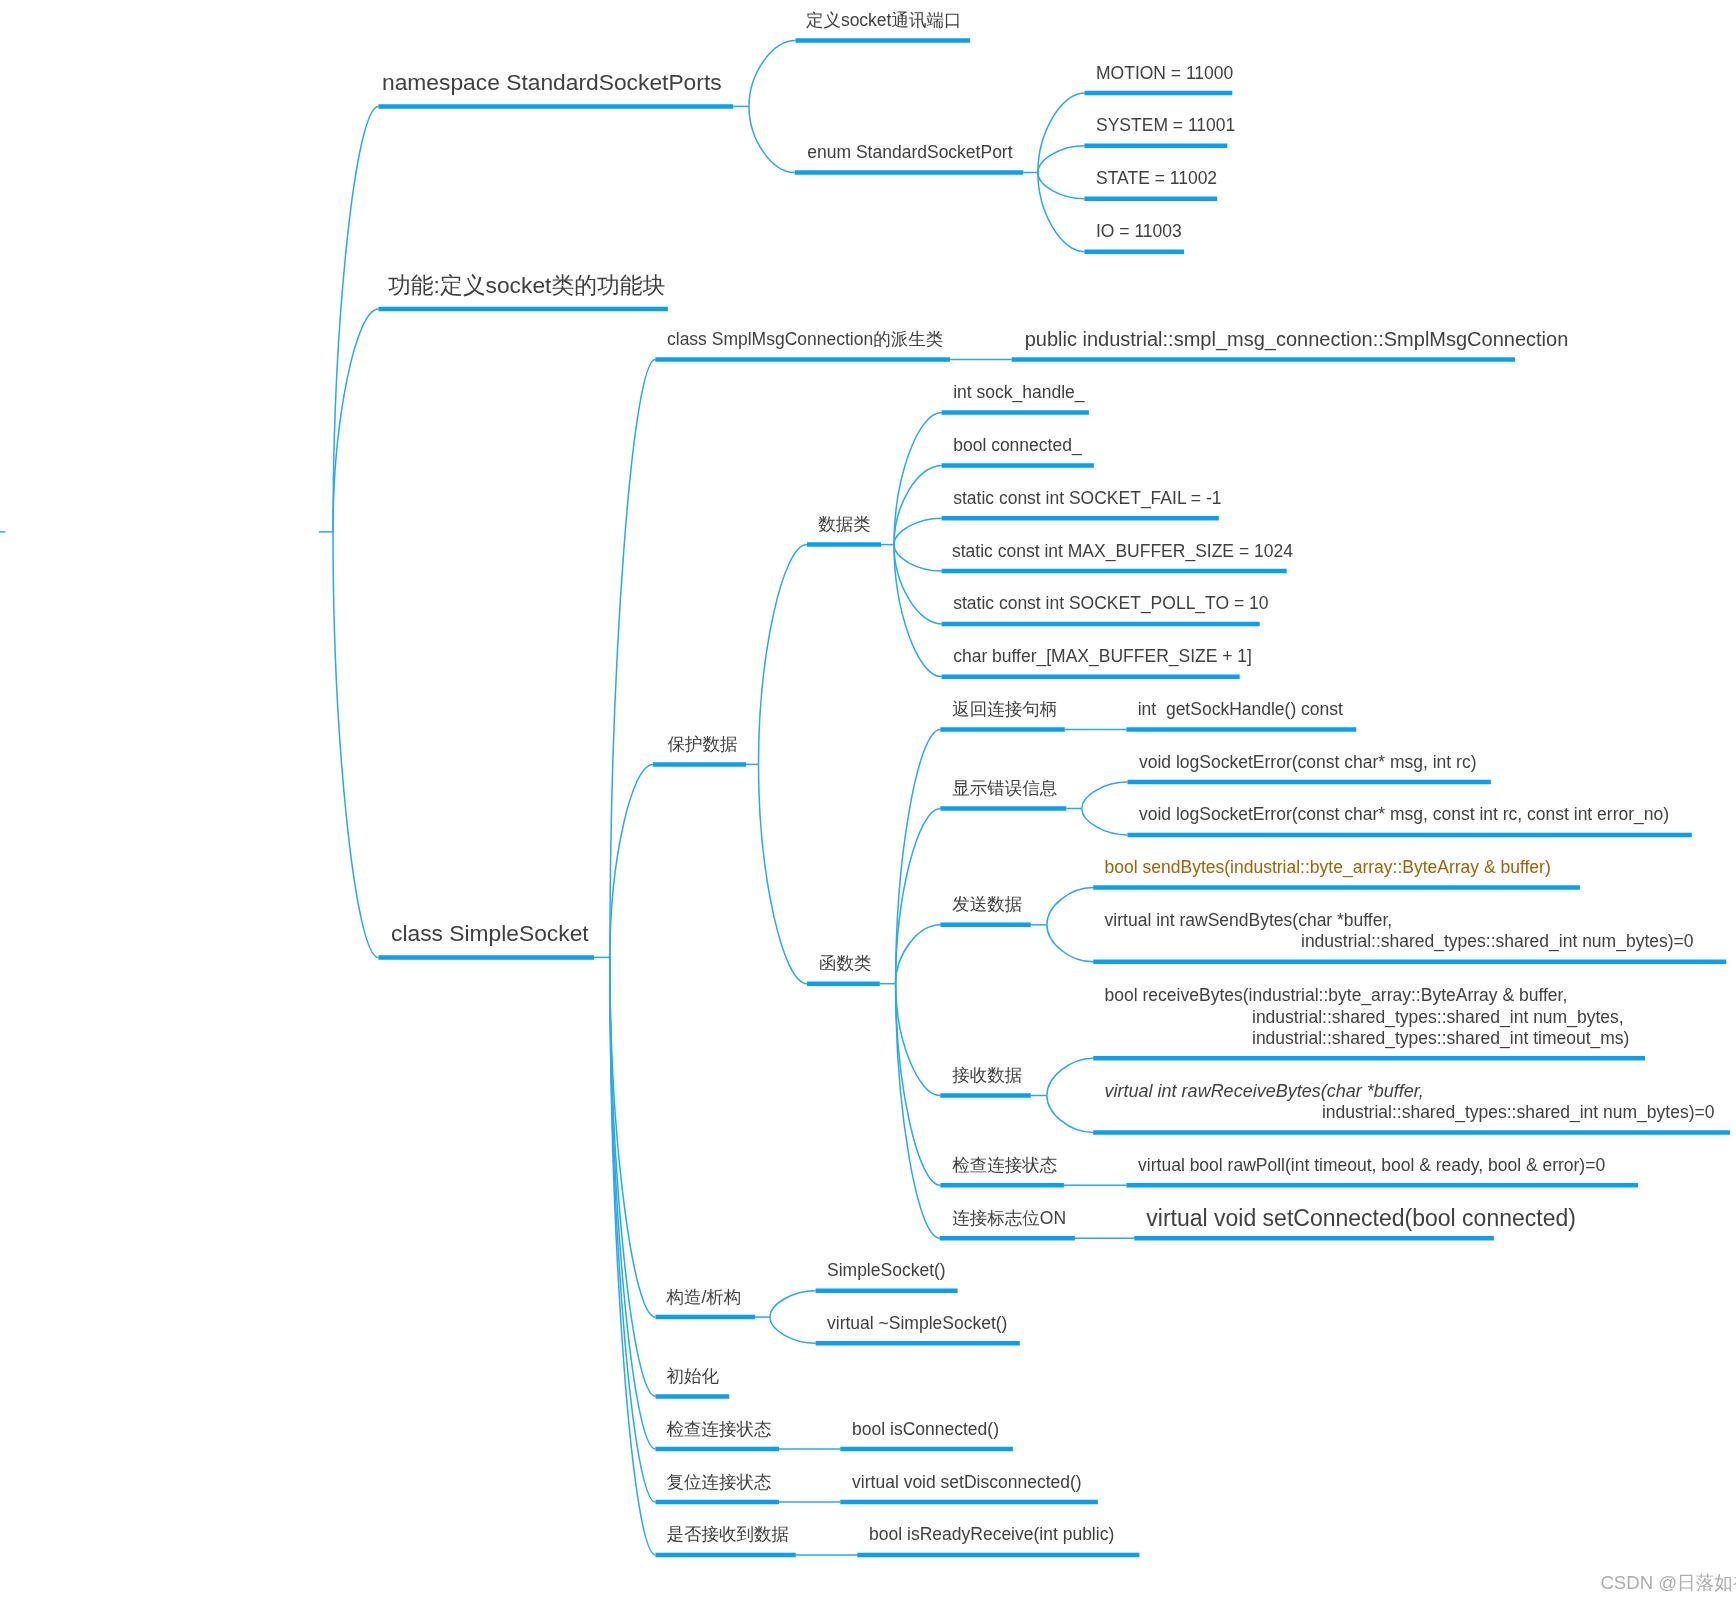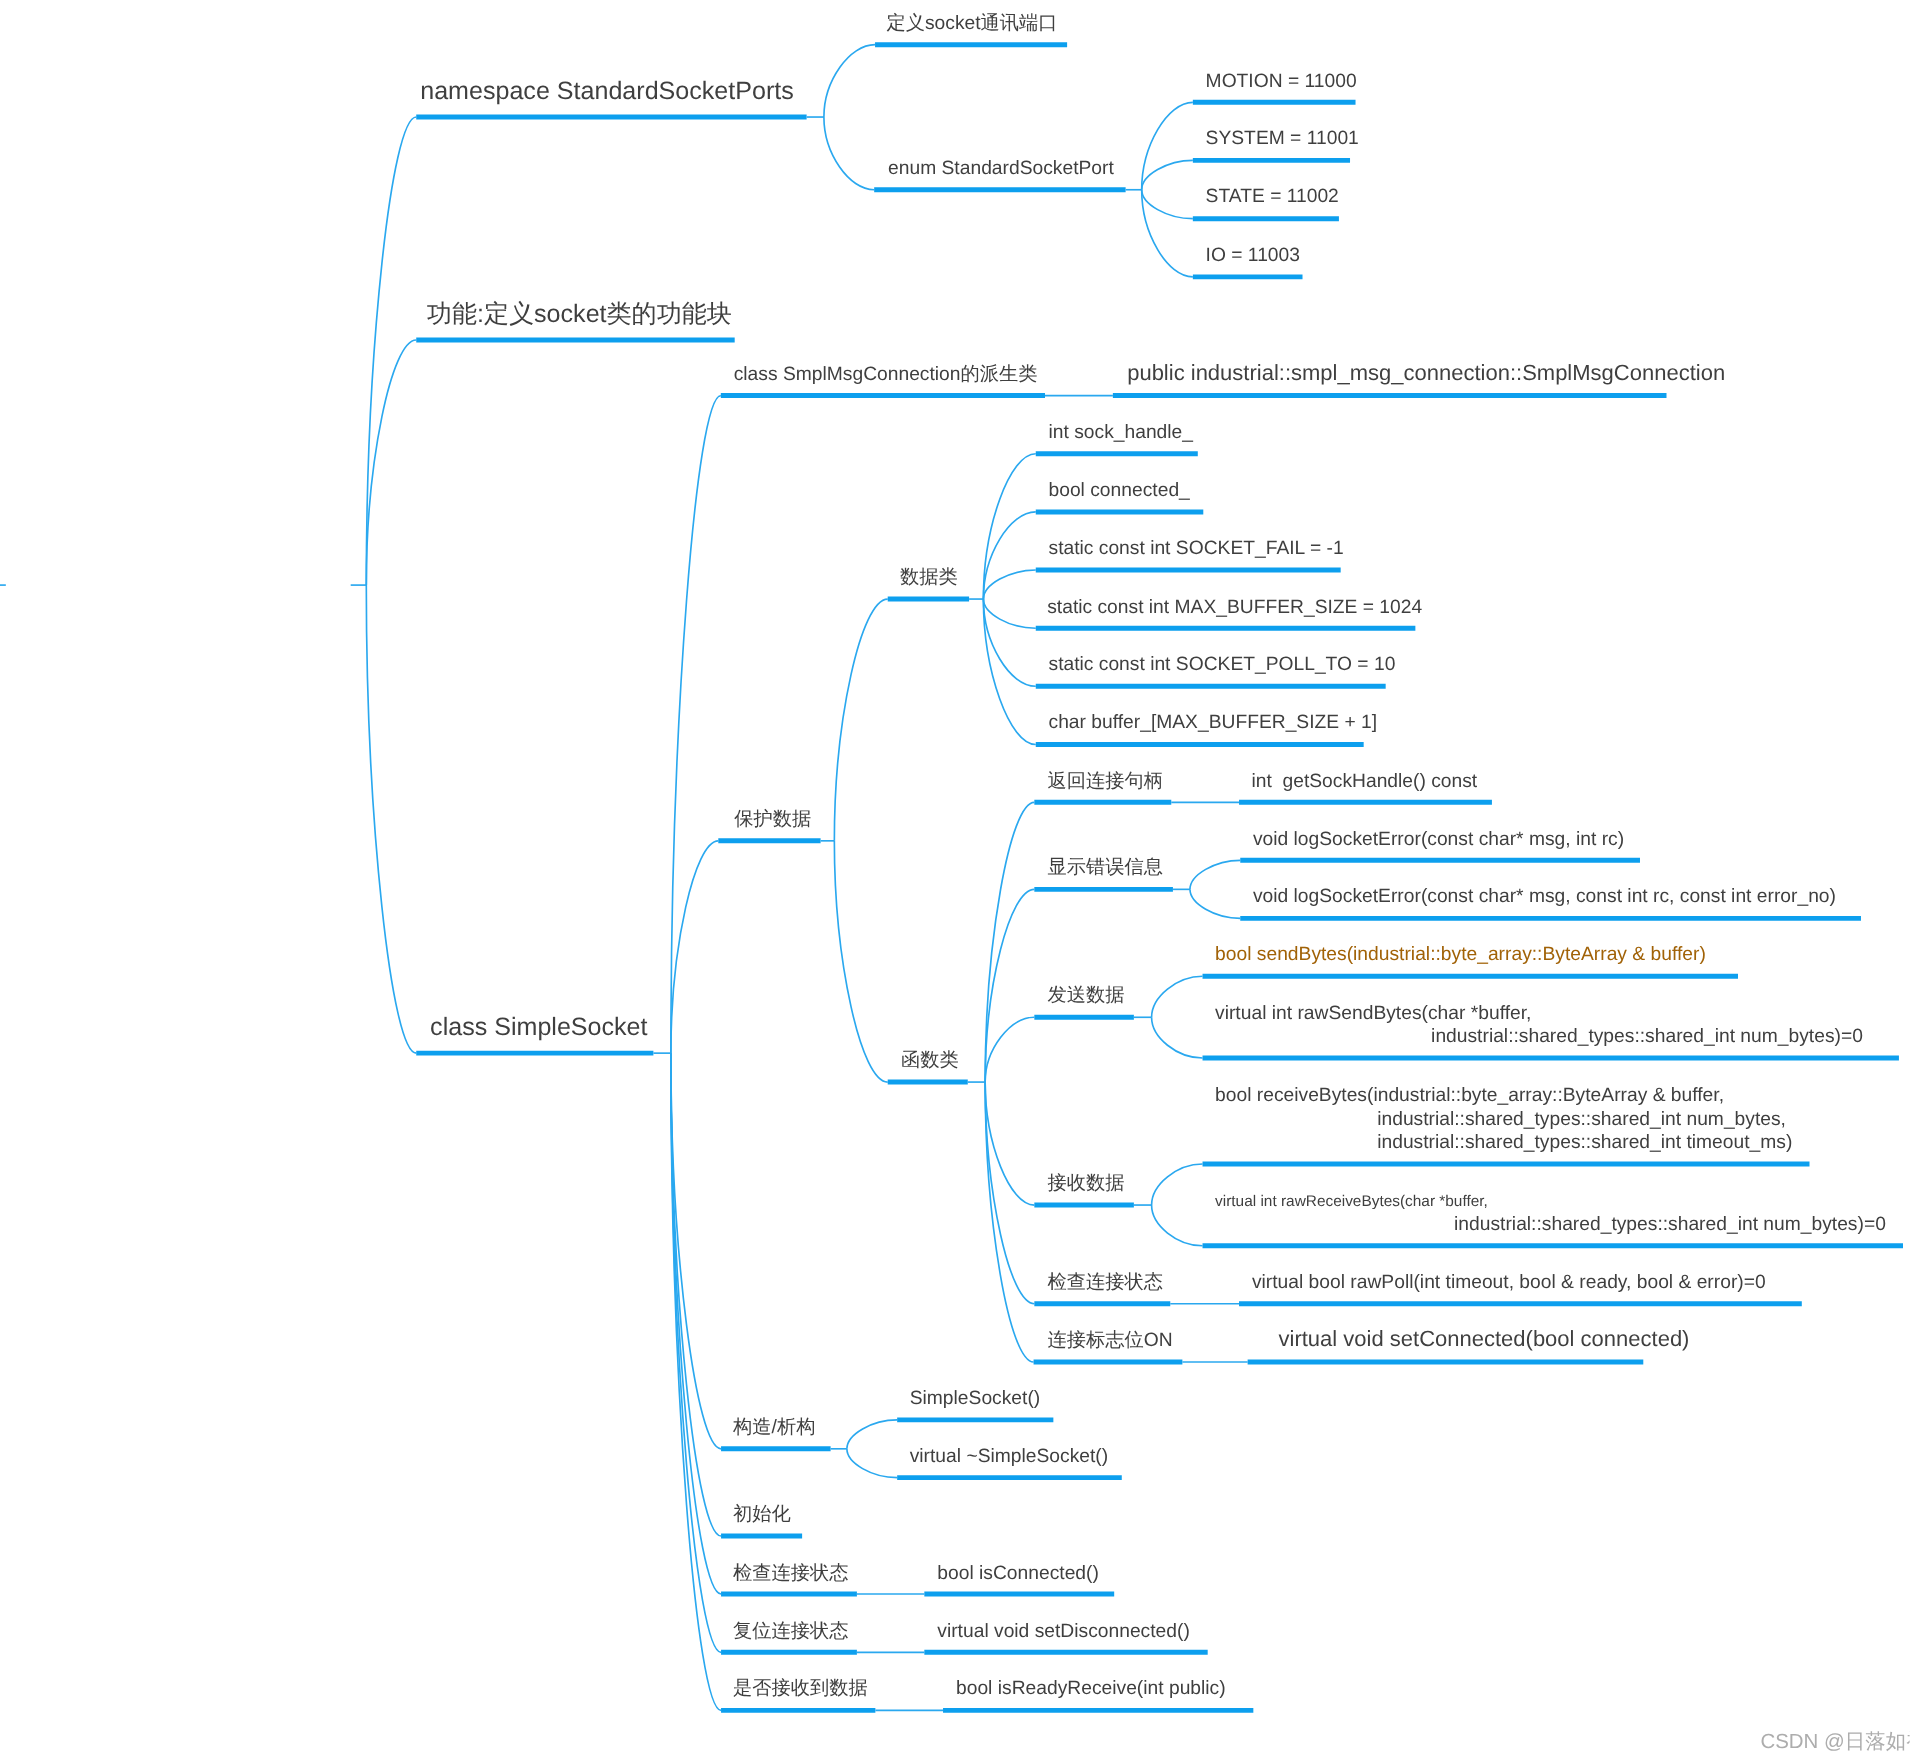--- a/index.html
+++ b/index.html
@@ -167,24 +167,24 @@
       <div class="node-label" style="font-size: 17.5px; line-height: 17.5px; color: rgb(63, 63, 63); left: 952.3px; top: 1209.7px;">连接标志位ON</div>
       <div class="node-label" style="font-size: 17.5px; line-height: 17.5px; color: rgb(63, 63, 63); left: 1137.7px; top: 700.9px;">int  getSockHandle() const</div>
       <div class="node-label" style="font-size: 17.5px; line-height: 17.5px; color: rgb(63, 63, 63); left: 1139px; top: 753.6px;">void logSocketError(const char* msg, int rc)</div>
       <div class="node-label" style="font-size: 17.5px; line-height: 17.5px; color: rgb(63, 63, 63); left: 1139px; top: 806.4px;">void logSocketError(const char* msg, const int rc, const int error_no)</div>
       <div class="node-label" style="font-size: 17.5px; line-height: 17.5px; color: #a16207; left: 1104.6px; top: 859px;">bool sendBytes(industrial::byte_array::ByteArray &amp; buffer)</div>
       <div class="node-label" style="font-size: 17.5px; line-height: 17.5px; color: rgb(63, 63, 63); left: 1104.6px; top: 912.1px;">virtual int rawSendBytes(char *buffer,</div>
       <div class="node-label" style="font-size: 17.5px; line-height: 17.5px; color: rgb(63, 63, 63); left: 1301px; top: 933.3px;">industrial::shared_types::shared_int num_bytes)=0</div>
       <div class="node-label" style="font-size: 17.5px; line-height: 17.5px; color: rgb(63, 63, 63); left: 1104.6px; top: 987.3px;">bool receiveBytes(industrial::byte_array::ByteArray &amp; buffer,</div>
       <div class="node-label" style="font-size: 17.5px; line-height: 17.5px; color: rgb(63, 63, 63); left: 1252px; top: 1008.5px;">industrial::shared_types::shared_int num_bytes,</div>
       <div class="node-label" style="font-size: 17.5px; line-height: 17.5px; color: rgb(63, 63, 63); left: 1252px; top: 1029.7px;">industrial::shared_types::shared_int timeout_ms)</div>
-      <div class="node-label" style="font-size: 14px; line-height: 17.5px; color: rgb(63, 63, 63); left: 1104.6px; top: 1082.8px;">virtual int rawReceiveBytes(char *buffer,</div>
+      <div class="node-label" style="font-size: 18px; line-height: 17.5px; color: rgb(63, 63, 63); left: 1104.6px; top: 1082.8px; font-style: italic;">virtual int rawReceiveBytes(char *buffer,</div>
       <div class="node-label" style="font-size: 17.5px; line-height: 17.5px; color: rgb(63, 63, 63); left: 1321.9px; top: 1104px;">industrial::shared_types::shared_int num_bytes)=0</div>
       <div class="node-label" style="font-size: 17.5px; line-height: 17.5px; color: rgb(63, 63, 63); left: 1138.1px; top: 1156.7px;">virtual bool rawPoll(int timeout, bool &amp; ready, bool &amp; error)=0</div>
-      <div class="node-label" style="font-size: 20px; line-height: 17.5px; color: rgb(63, 63, 63); left: 1146.3px; top: 1209.7px; margin-left: 16px;">virtual void setConnected(bool connected)</div>
+      <div class="node-label" style="font-size: 23px; line-height: 17.5px; color: rgb(63, 63, 63); left: 1146.3px; top: 1209.7px;">virtual void setConnected(bool connected)</div>
       <div class="node-label" style="font-size: 17.5px; line-height: 17.5px; color: rgb(63, 63, 63); left: 827px; top: 1262.3px;">SimpleSocket()</div>
       <div class="node-label" style="font-size: 17.5px; line-height: 17.5px; color: rgb(63, 63, 63); left: 827px; top: 1314.8px;">virtual ~SimpleSocket()</div>
       <div class="node-label" style="font-size: 17.5px; line-height: 17.5px; color: rgb(63, 63, 63); left: 852.1px; top: 1420.6px;">bool isConnected()</div>
       <div class="node-label" style="font-size: 17.5px; line-height: 17.5px; color: rgb(63, 63, 63); left: 852.1px; top: 1473.6px;">virtual void setDisconnected()</div>
       <div class="node-label" style="font-size: 17.5px; line-height: 17.5px; color: rgb(63, 63, 63); left: 869.1px; top: 1526.4px;">bool isReadyReceive(int public)</div>
     </div>
 
   <div id="watermark" style="font-size: 18.6px; line-height: 18.6px; color: rgb(173, 173, 173); top: 1573.78px; white-space: pre; left: 1571.39px;">CSDN @日落如初</div>
 </div>
 

